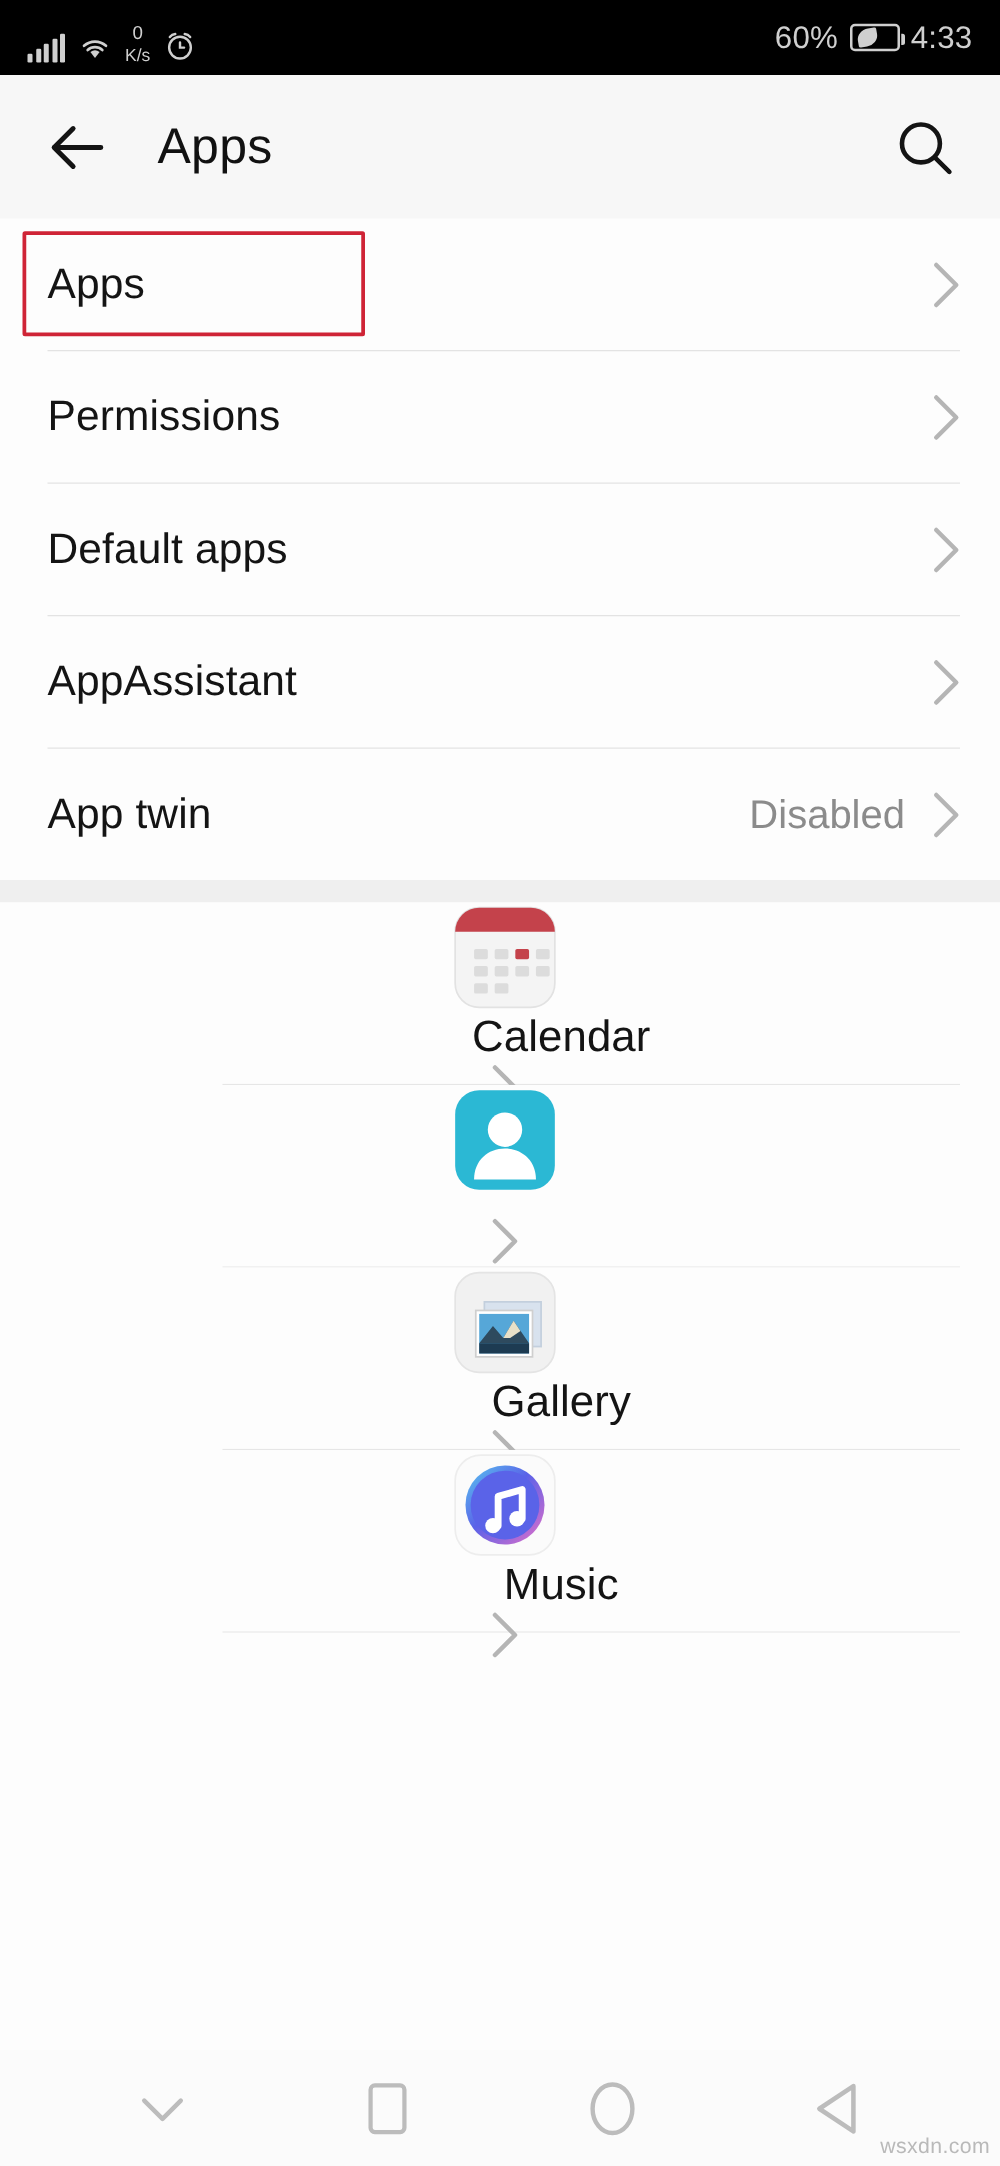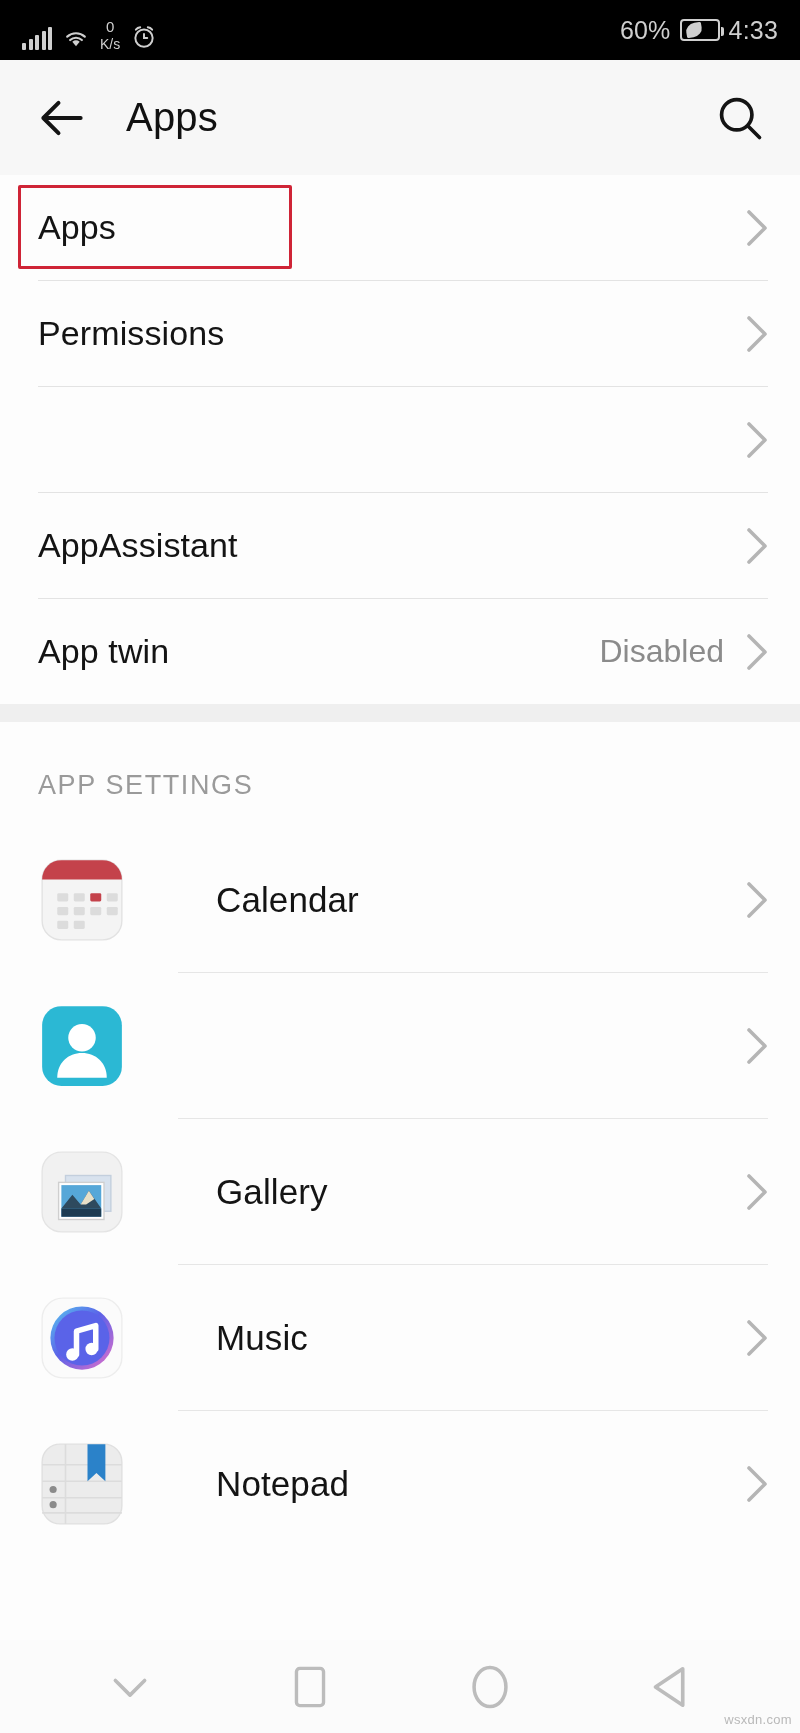--- a/index.html
+++ b/index.html
@@ -85,37 +85,37 @@
   .section-gap { height:18px; background:#efefef; }
 
   .group-header {
     font-size:27px; color:#9a9a9a; letter-spacing:1.6px;
     padding:48px 0 26px 38px; background:#fdfdfd;
   }
 
   
   .app-row {
     display:flex; align-items:center; height:145px;
-    padding:0 30px 0 38px; background:#fdfdfd; position:relative;
+    padding:0 30px 0 38px; background:#fdfdfd; position:relative;flex-direction:column;
   }
   .app-icon { width:88px; height:88px; flex:0 0 auto; }
   .app-label { font-size:35px; color:#141414; margin-left:90px; letter-spacing:0.1px; }
   .app-divider { height:1px; background:#e6e6e6; margin-left:178px; margin-right:32px; }
 
   
   .navbar {
     position:absolute; left:0; bottom:0; width:800px; height:93px;
     background:#fbfbfb; display:flex; align-items:center;
     justify-content:space-around; padding:0 40px;
   }
   .nav-btn { width:54px; height:54px; display:flex; align-items:center; justify-content:center; }
 
   .watermark {
     position:absolute; right:8px; bottom:6px;
-    font-size:13px; color:#b9b9b9; letter-spacing:0.3px;
+    font-size:17px; color:#b9b9b9; letter-spacing:0.3px;
   }
 </style>
 </head>
 <body>
 
 <div id="screen">
 
   <div class="statusbar">
     <div class="sb-left">
       <span class="signal">
@@ -177,20 +177,21 @@
     <div class="row">
       <span class="row-label">Permissions</span>
       <span class="row-spacer"></span>
       <svg class="chev" viewBox="0 0 12 20">
         <path d="M2 2 L10 10 L2 18" stroke="#b5b5b5" stroke-width="1.8" fill="none" stroke-linecap="round" stroke-linejoin="round"></path>
       </svg>
     </div>
     <div class="divider"></div>
 
     <div class="row">
+      <span class="row-label">Default apps</span>
       <span class="row-spacer"></span>
       <svg class="chev" viewBox="0 0 12 20">
         <path d="M2 2 L10 10 L2 18" stroke="#b5b5b5" stroke-width="1.8" fill="none" stroke-linecap="round" stroke-linejoin="round"></path>
       </svg>
     </div>
     <div class="divider"></div>
 
     <div class="row">
       <span class="row-label">AppAssistant</span>
       <span class="row-spacer"></span>
@@ -205,21 +206,20 @@
       <span class="row-spacer"></span>
       <span class="row-value">Disabled</span>
       <svg class="chev" viewBox="0 0 12 20">
         <path d="M2 2 L10 10 L2 18" stroke="#b5b5b5" stroke-width="1.8" fill="none" stroke-linecap="round" stroke-linejoin="round"></path>
       </svg>
     </div>
   </div>
 
   <div class="section-gap"></div>
 
-  <div class="group-header">APP SETTINGS</div>
 
   <div class="app-row">
     <svg class="app-icon" viewBox="0 0 64 64">
       <rect x="3" y="3" width="58" height="58" rx="14" fill="#f4f4f4" stroke="#e2e2e2" stroke-width="1"></rect>
       <path d="M3 17 a14 14 0 0 1 14 -14 h30 a14 14 0 0 1 14 14 Z" fill="#c4424b"></path>
       <g fill="#dcdcdc">
         <rect x="14" y="27" width="8" height="6" rx="1"></rect>
         <rect x="26" y="27" width="8" height="6" rx="1"></rect>
         <rect x="50" y="27" width="8" height="6" rx="1"></rect>
         <rect x="14" y="37" width="8" height="6" rx="1"></rect>
@@ -287,40 +287,20 @@
       <circle cx="39" cy="40" r="4.5" fill="#ffffff"></circle>
     </svg>
     <span class="app-label">Music</span>
     <span class="row-spacer"></span>
     <svg class="chev" viewBox="0 0 12 20">
       <path d="M2 2 L10 10 L2 18" stroke="#b5b5b5" stroke-width="1.8" fill="none" stroke-linecap="round" stroke-linejoin="round"></path>
     </svg>
   </div>
   <div class="app-divider"></div>
 
-  <div class="app-row">
-    <svg class="app-icon" viewBox="0 0 64 64">
-      <rect x="3" y="3" width="58" height="58" rx="13" fill="#ececec" stroke="#e0e0e0" stroke-width="1"></rect>
-      <g stroke="#dcdcdc" stroke-width="1.2">
-        <line x1="20" y1="3" x2="20" y2="61"></line>
-        <line x1="3" y1="18" x2="61" y2="18"></line>
-        <line x1="3" y1="30" x2="61" y2="30"></line>
-        <line x1="3" y1="42" x2="61" y2="42"></line>
-        <line x1="3" y1="53" x2="61" y2="53"></line>
-      </g>
-      <circle cx="11" cy="36" r="2.6" fill="#8b8b8b"></circle>
-      <circle cx="11" cy="47" r="2.6" fill="#8b8b8b"></circle>
-      <path d="M36 3 h13 v27 l-6.5 -6 l-6.5 6 Z" fill="#2b82c9"></path>
-    </svg>
-    <span class="app-label">Notepad</span>
-    <span class="row-spacer"></span>
-    <svg class="chev" viewBox="0 0 12 20">
-      <path d="M2 2 L10 10 L2 18" stroke="#b5b5b5" stroke-width="1.8" fill="none" stroke-linecap="round" stroke-linejoin="round"></path>
-    </svg>
-  </div>
 
   <div class="navbar">
     <span class="nav-btn">
       <svg width="40" height="26" viewBox="0 0 24 16">
         <path d="M3 4 L12 13 L21 4" stroke="#bcbcbc" stroke-width="2.2" fill="none" stroke-linecap="round" stroke-linejoin="round"></path>
       </svg>
     </span>
     <span class="nav-btn">
       <svg width="36" height="44" viewBox="0 0 20 26">
         <rect x="2" y="2" width="16" height="22" rx="2" stroke="#bcbcbc" stroke-width="2" fill="none"></rect>

